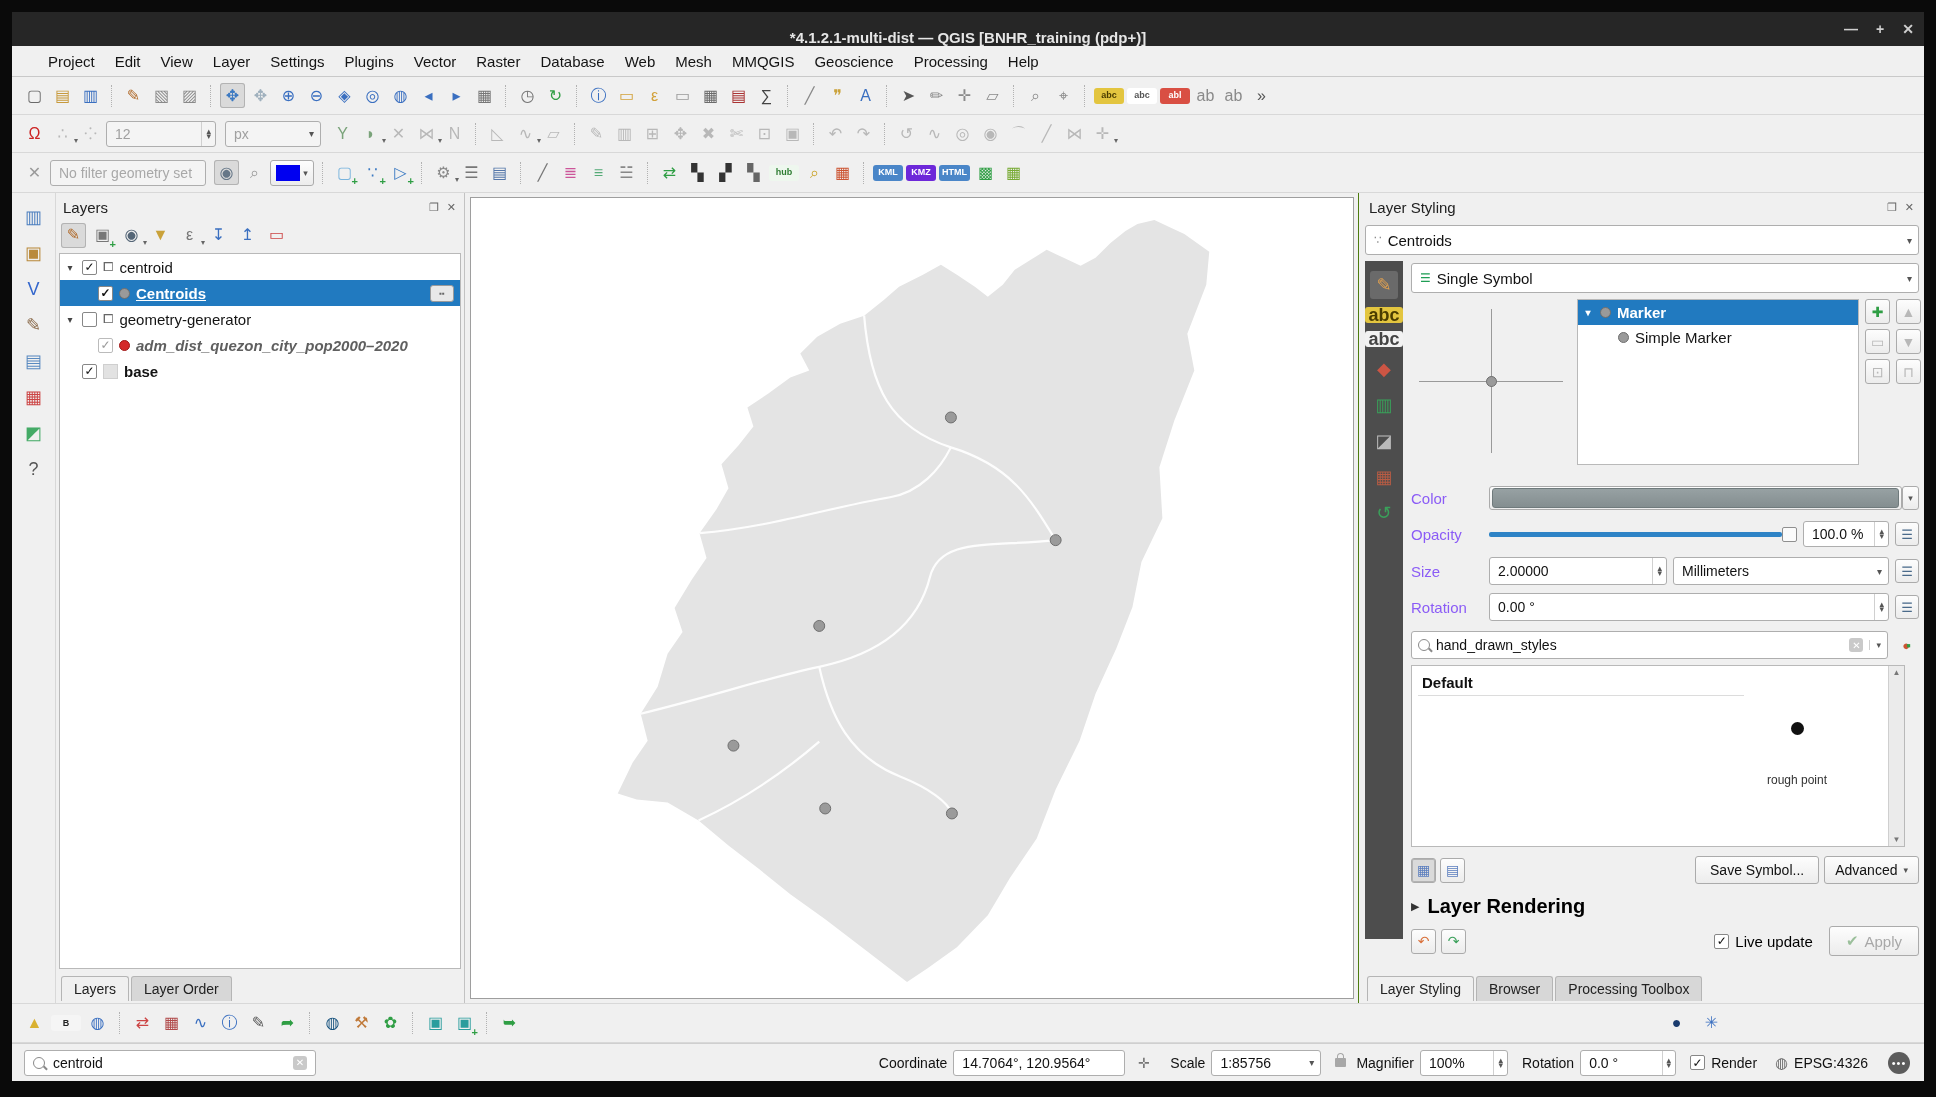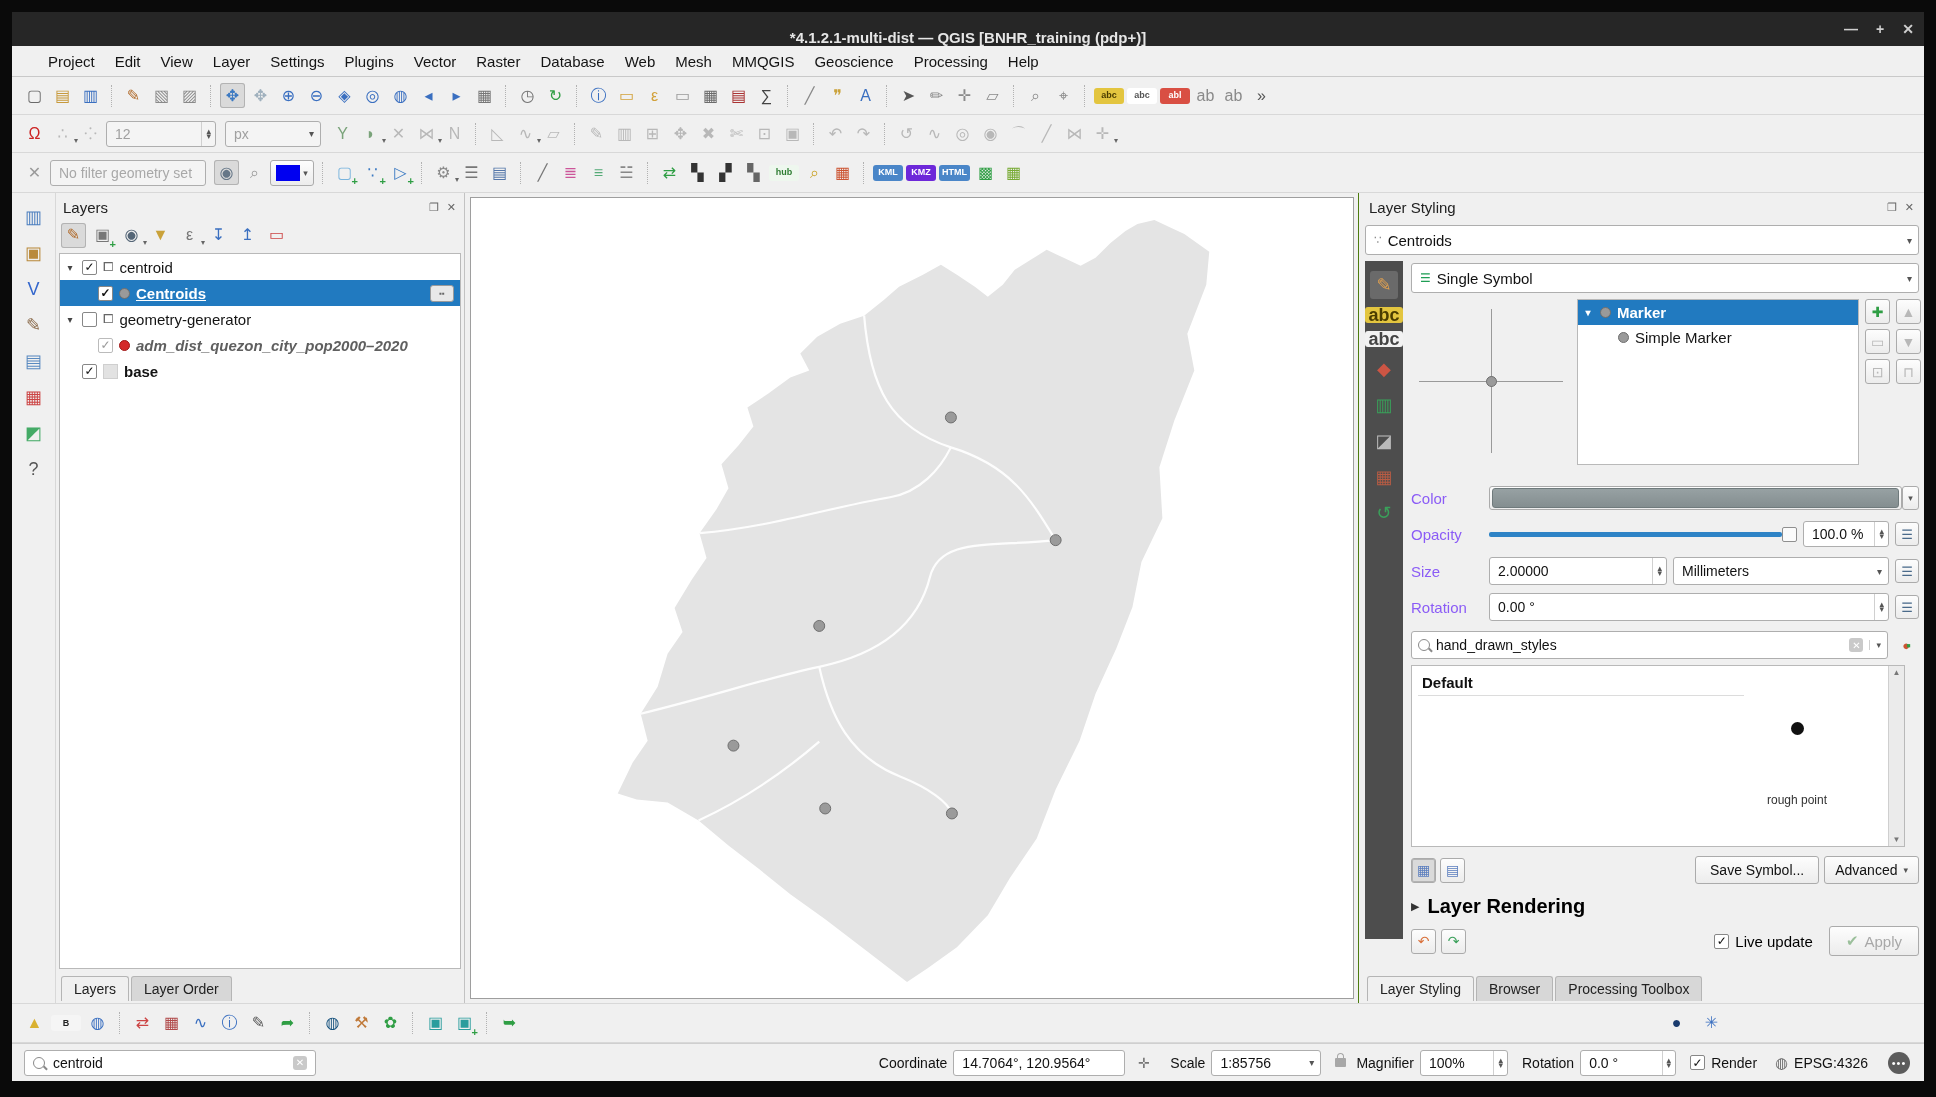--- a/index.html
+++ b/index.html
@@ -468,21 +468,21 @@
               <span style="color:#cc5533;">●</span>
               <span style="color:#2f9e44;margin-left:-4px;">▪</span>
             </span>
       </div>
 
       <div class="tree-white" style="position:absolute;left:52px;top:472px;width:494px;height:182px;">
         <div style="font-size:15px;font-weight:bold;color:#111;padding:8px 0 4px 10px;">Default</div>
         <div style="height:1px;background:#dcdcdc;margin:0 160px 0 6px;"></div>
         <div class="abs" style="left:330px;top:44px;width:110px;height:110px;display:flex;flex-direction:column;align-items:center;">
           <span style="width:13px;height:13px;border-radius:50%;background:#111;margin-top:12px;"></span>
-          <span style="margin-top:58px;font-size:12px;color:#333;">rough point</span>
+          <span style="margin-top:38px;font-size:12px;color:#333;">rough point</span>
         </div>
         <div class="abs" style="right:0;top:0;width:16px;height:180px;background:#ebebeb;border-left:1px solid #cfcfcf;display:flex;flex-direction:column;align-items:center;justify-content:space-between;padding:2px 0;box-sizing:border-box;">
           <span style="font-size:8px;color:#777;">▲</span>
           <span style="font-size:8px;color:#777;">▼</span>
         </div>
       </div>
 
       <div class="abs" style="left:52px;top:662px;width:508px;height:30px;display:flex;align-items:center;gap:5px;">
         <span style="display:flex;gap:4px;">
               <span class="btn tbi pressed" style="color: rgb(90, 125, 190);">▦</span>

